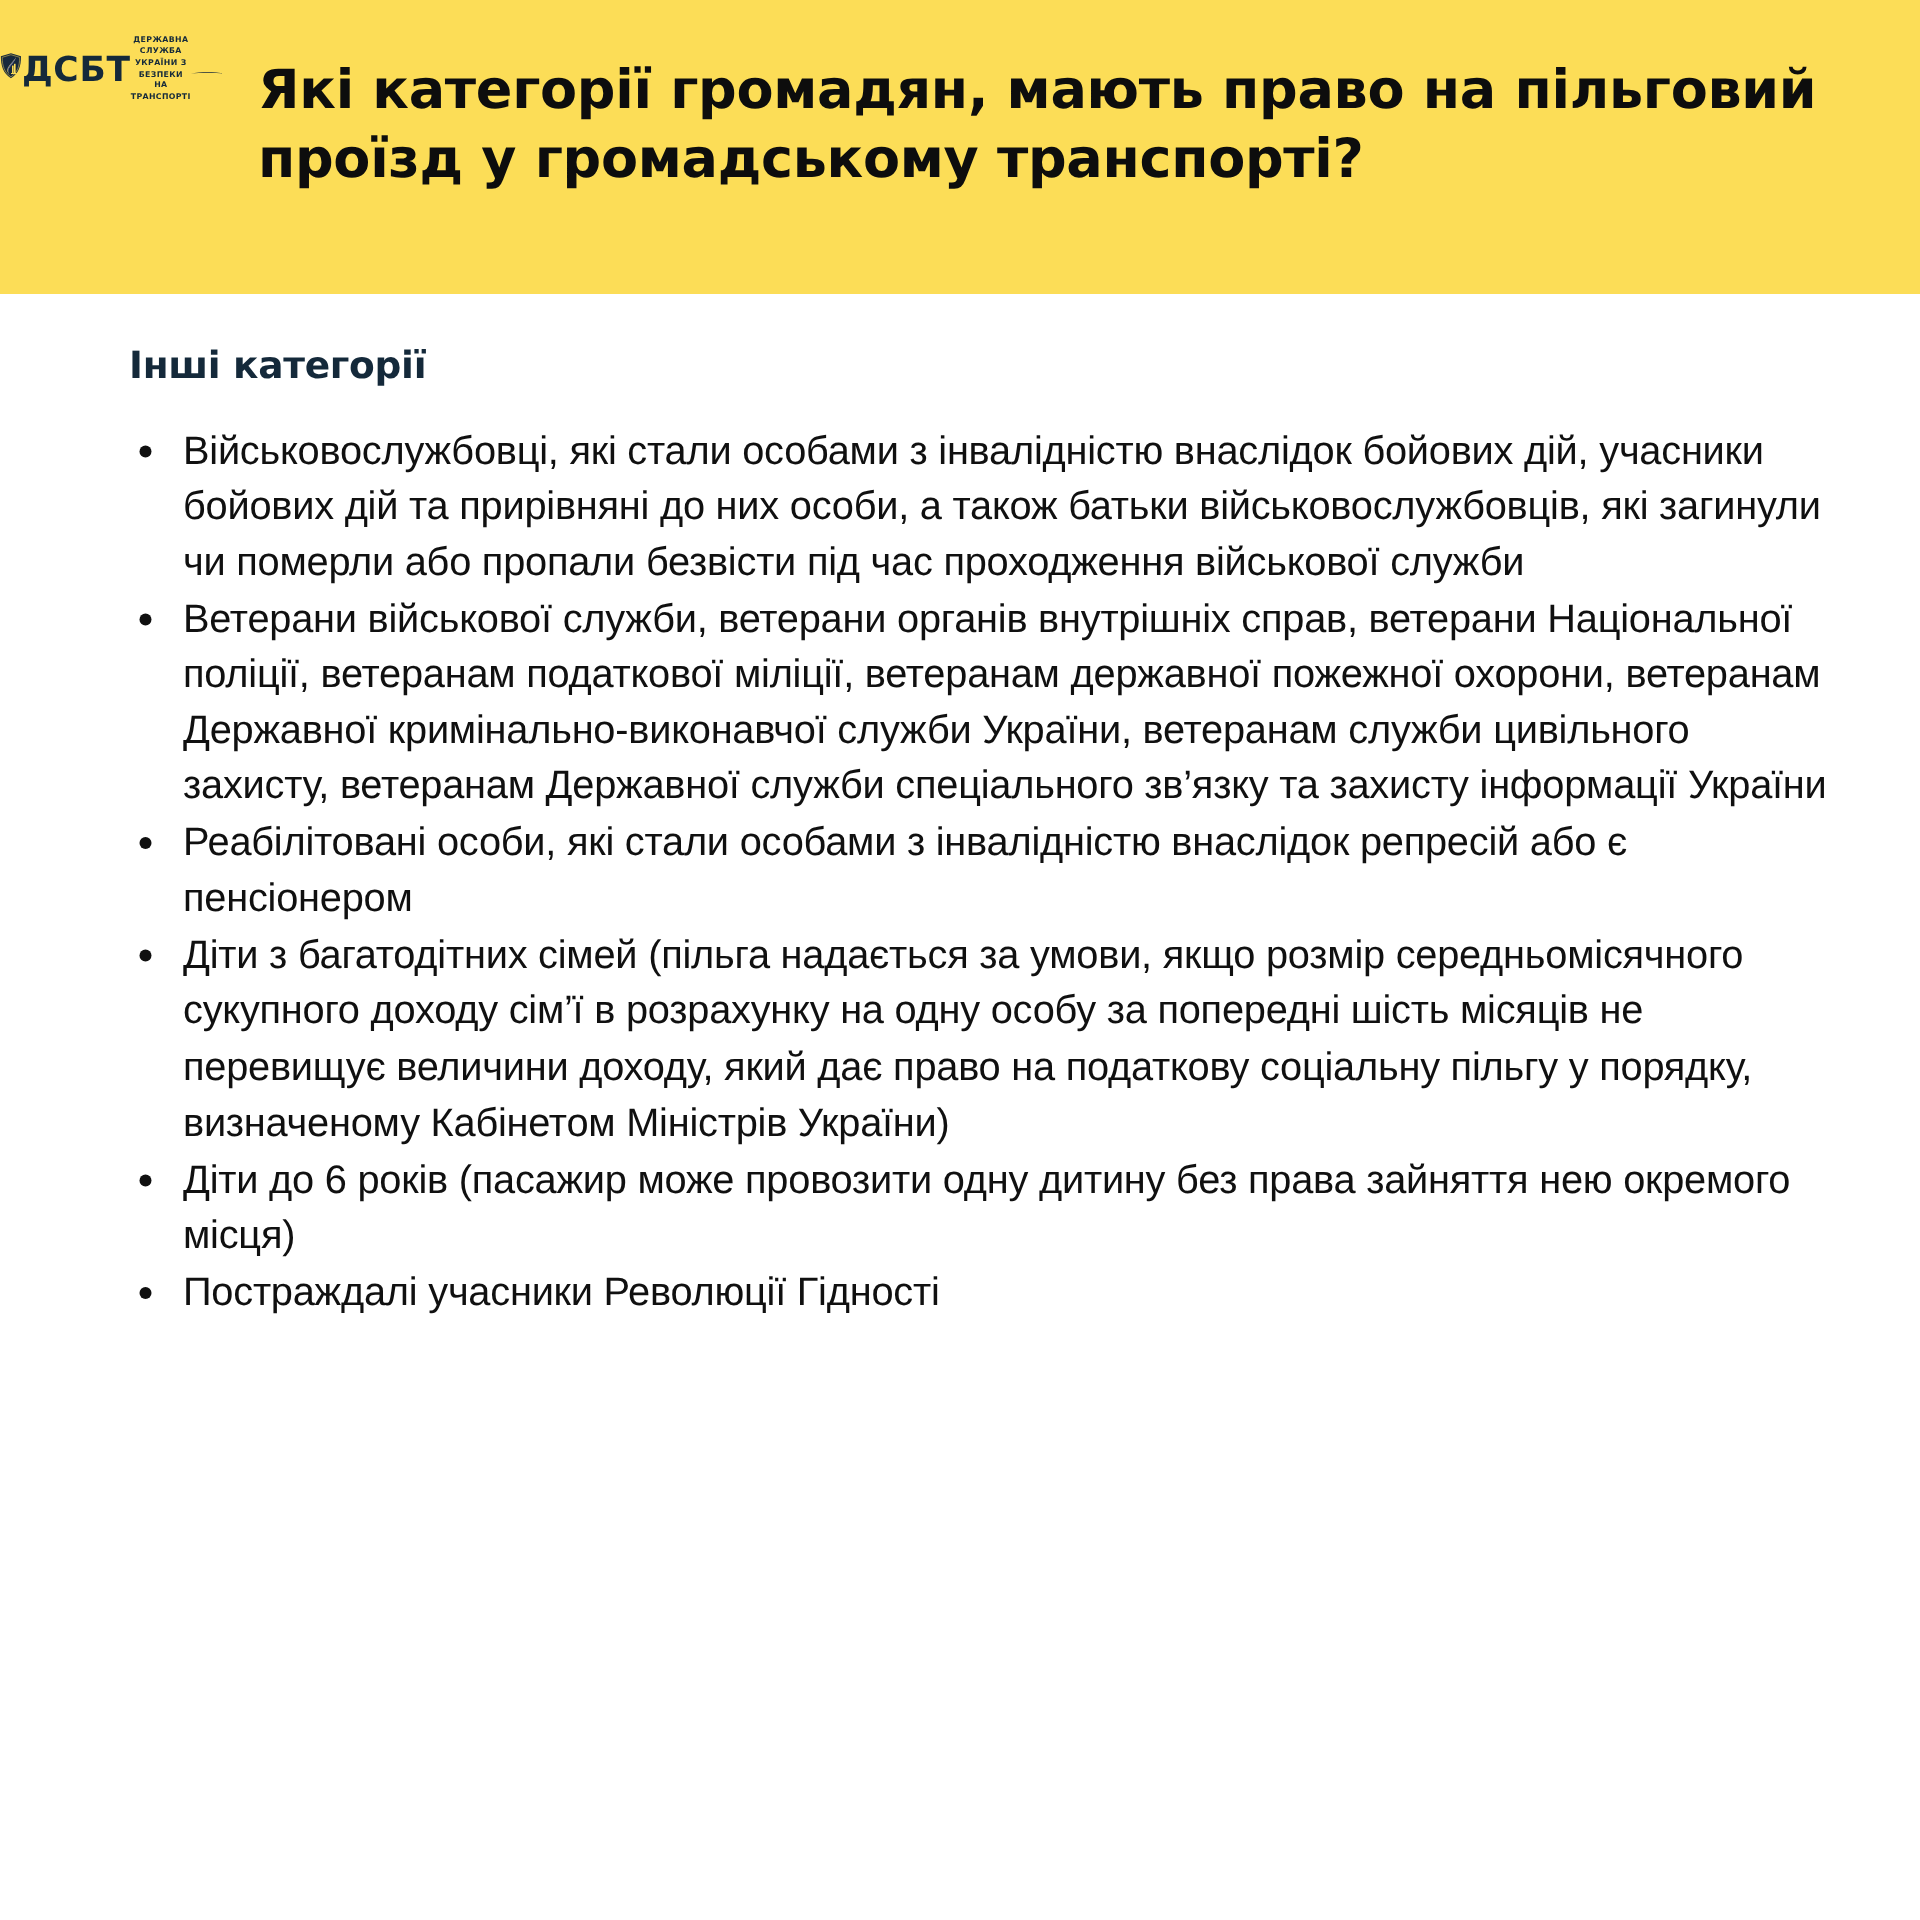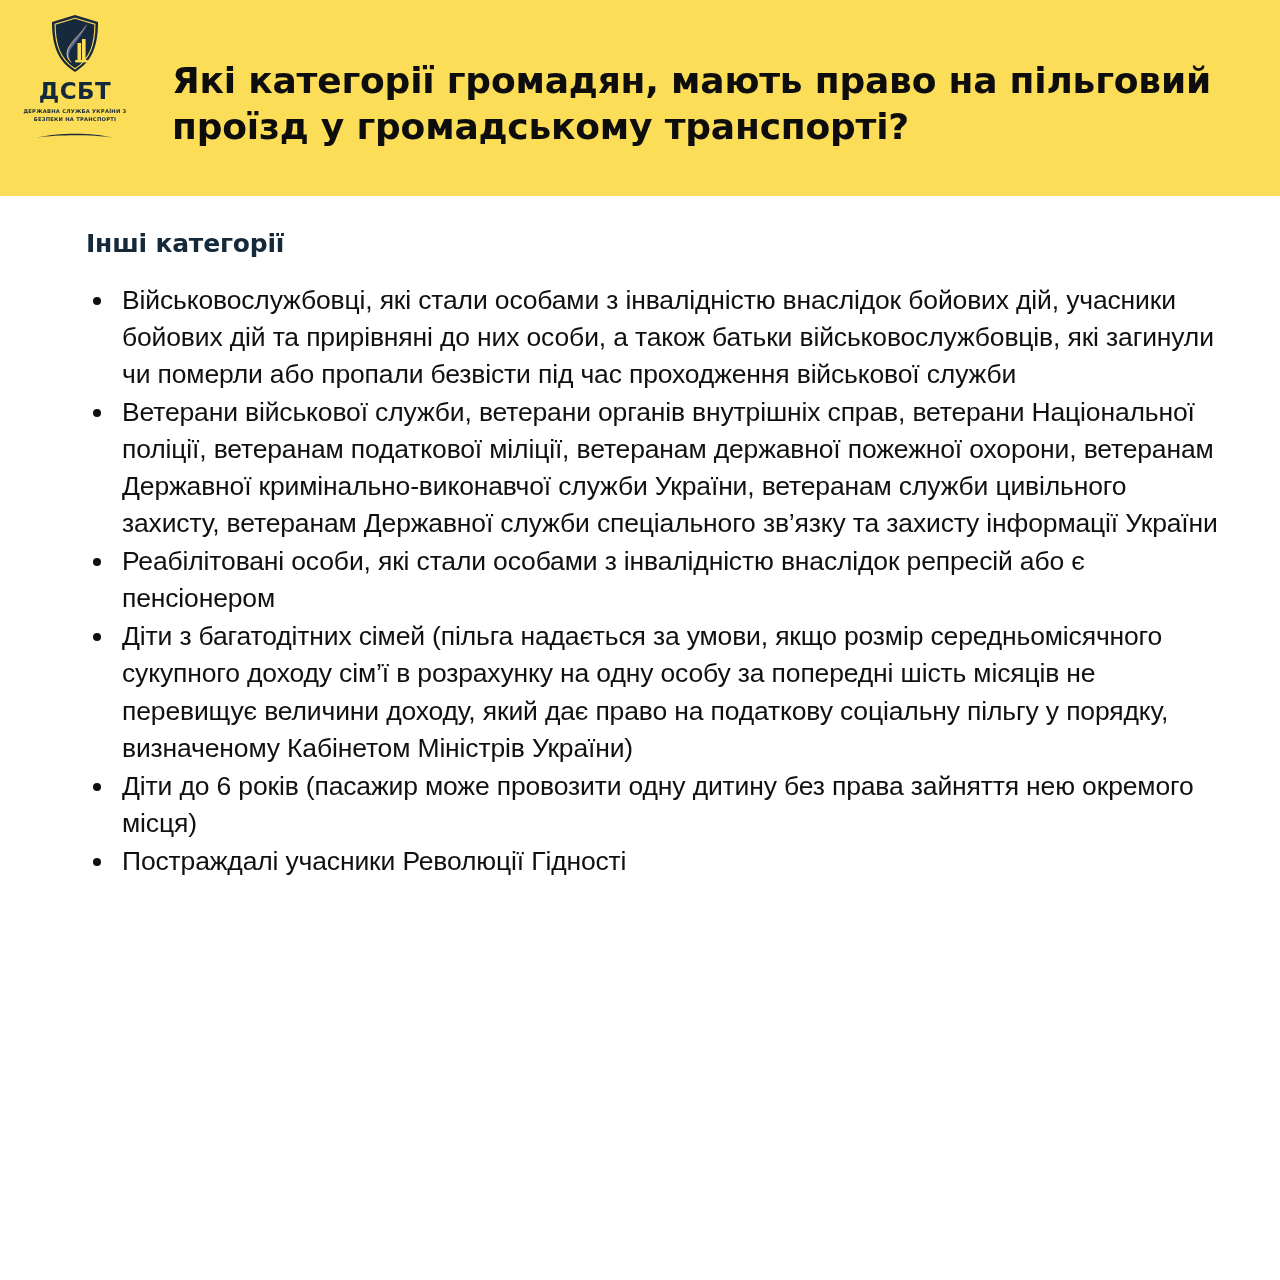--- a/index.html
+++ b/index.html
@@ -32,21 +32,20 @@
     display: flex;
     align-items: flex-start;
     box-sizing: border-box;
   }
 
   .brand {
     width: 150px;
     flex: 0 0 150px;
     padding-top: 14px;
     display: flex;
-    flex-direction: column;
     align-items: center;
     box-sizing: border-box;
     justify-content: flex-end;
   }
 
   .brand-shield {
     width: 50px;
     height: 60px;
     display: block;
   }
@@ -83,21 +82,20 @@
   .header-title {
     flex: 1 1 auto;
     padding: 38px 60px 0 22px;
     font-family: "DejaVu Sans", "Liberation Sans", sans-serif;
     font-size: 36px;
     font-weight: 700;
     line-height: 1.29;
     letter-spacing: -0.2px;
     color: #0d0d0d;
     box-sizing: border-box;
-    margin-top: 20px;
   }
 
   
   .content {
     padding: 34px 58px 0 86px;
     box-sizing: border-box;
   }
 
   .section-heading {
     font-family: "DejaVu Sans", "Liberation Sans", sans-serif;

